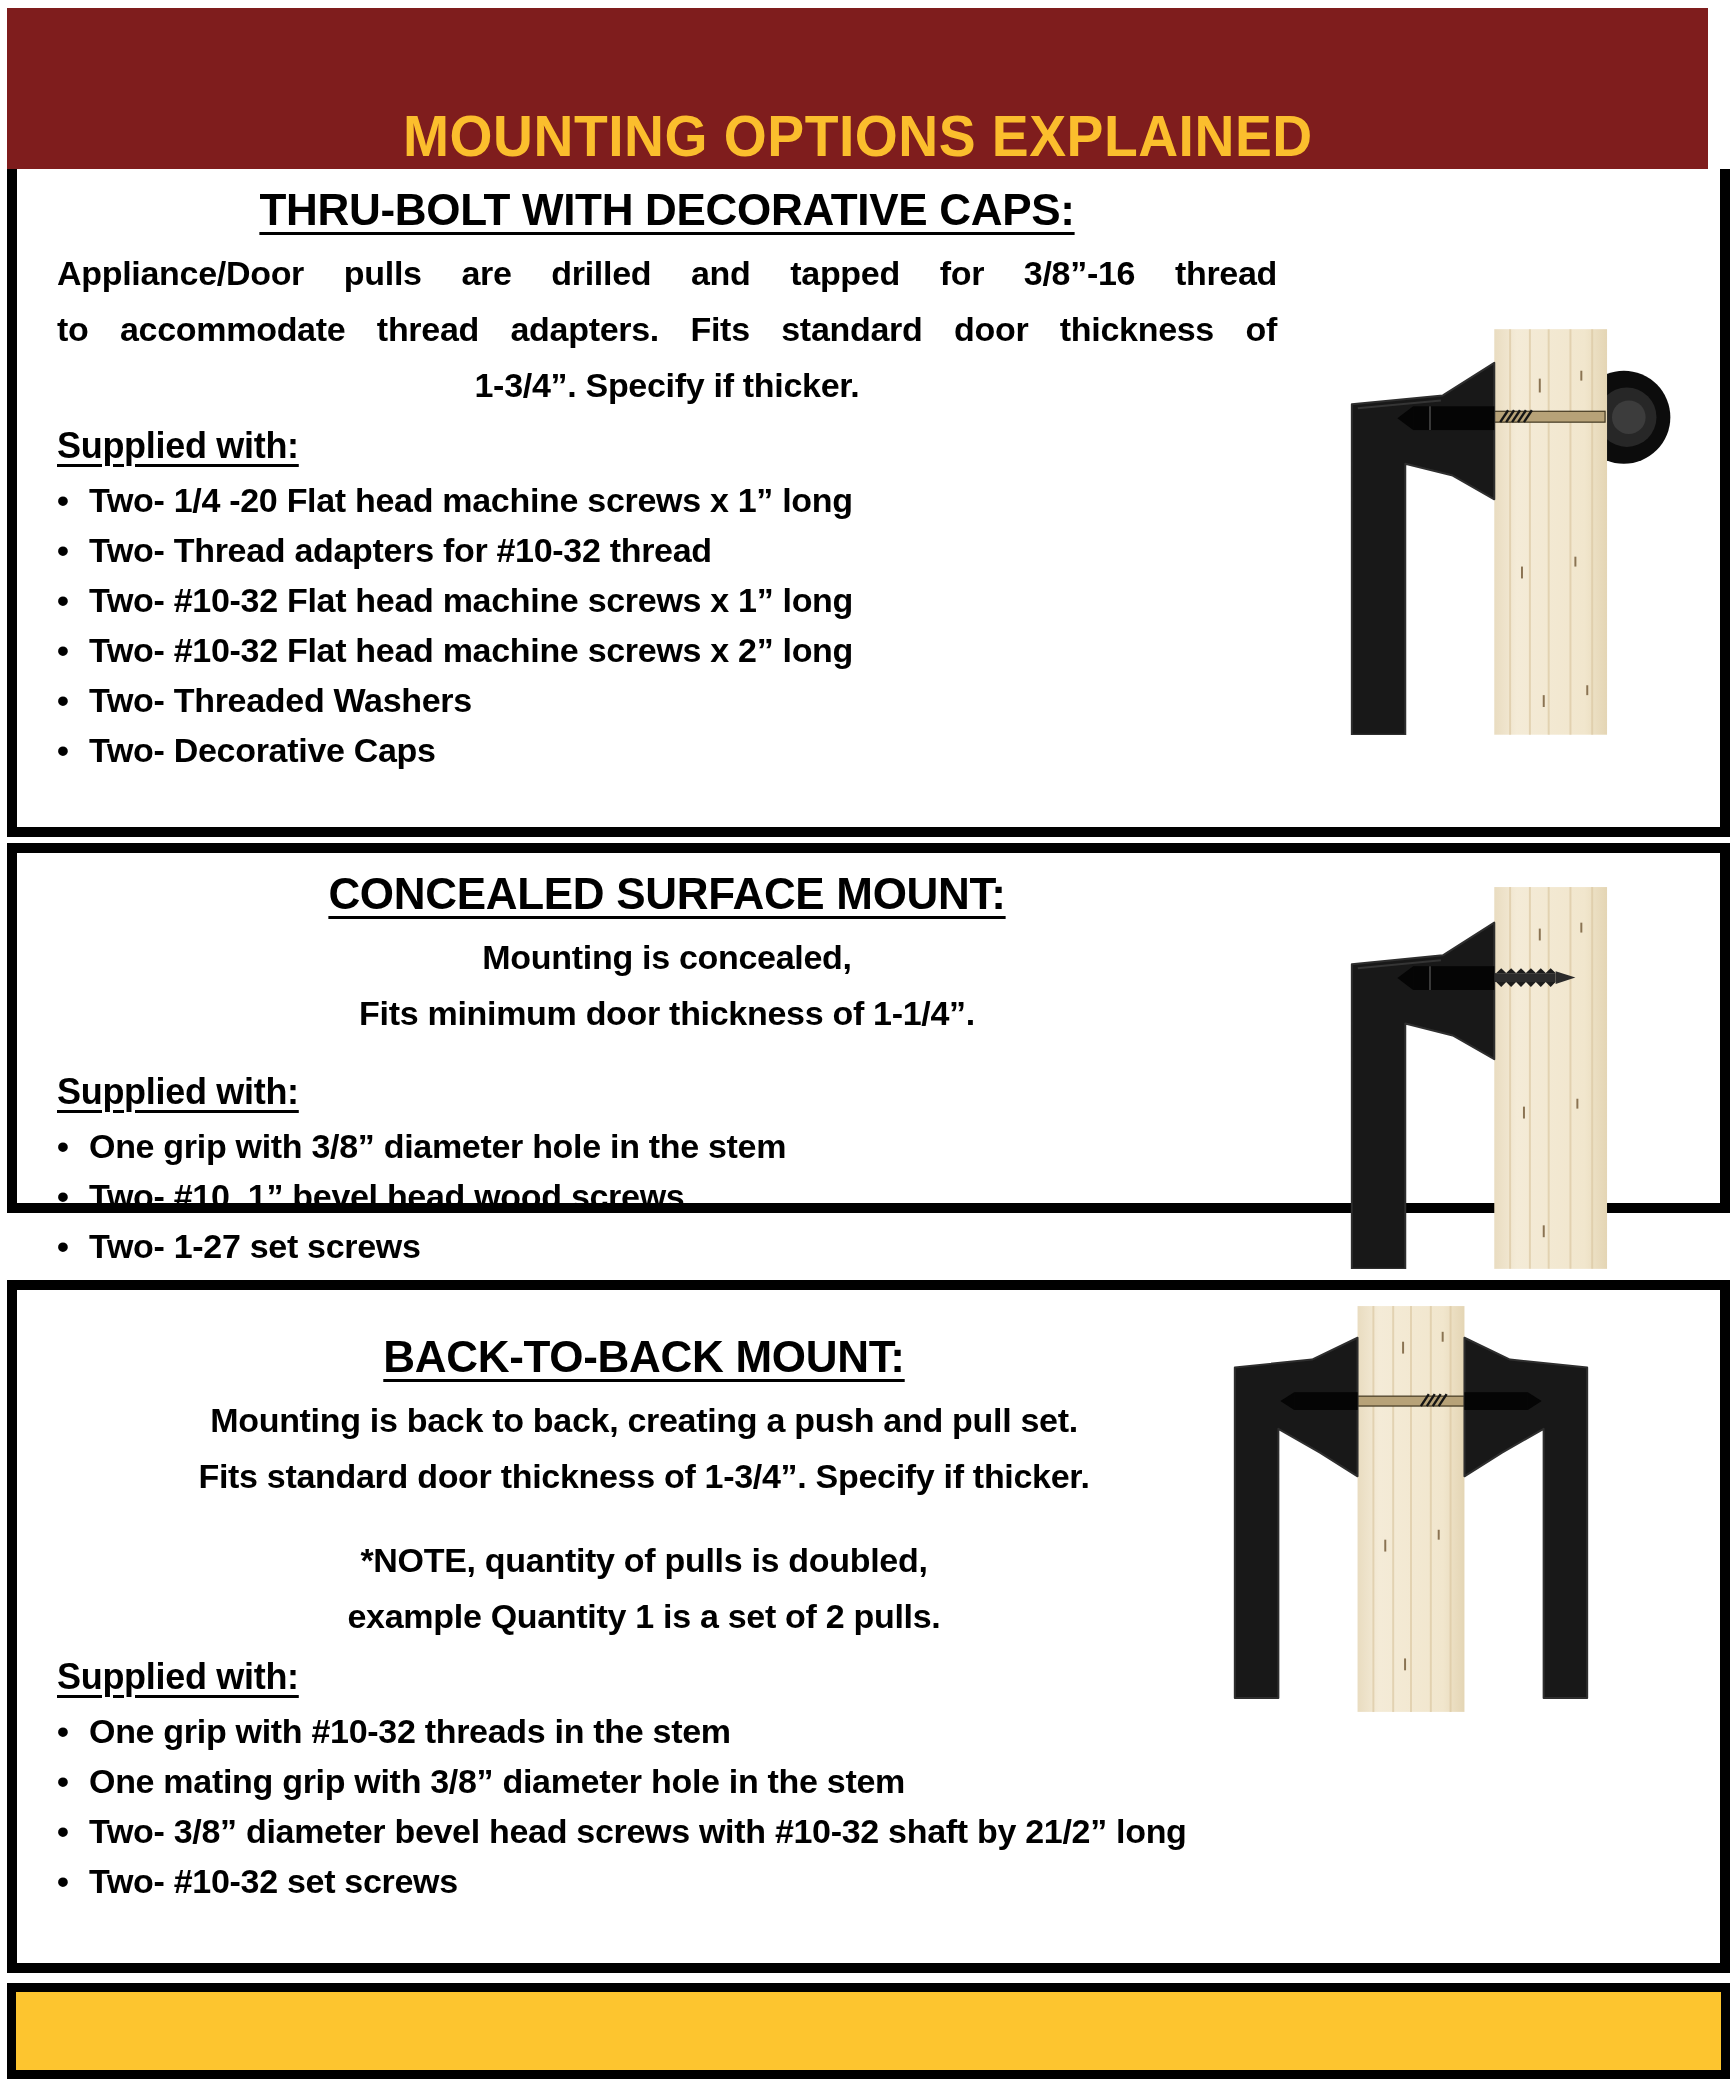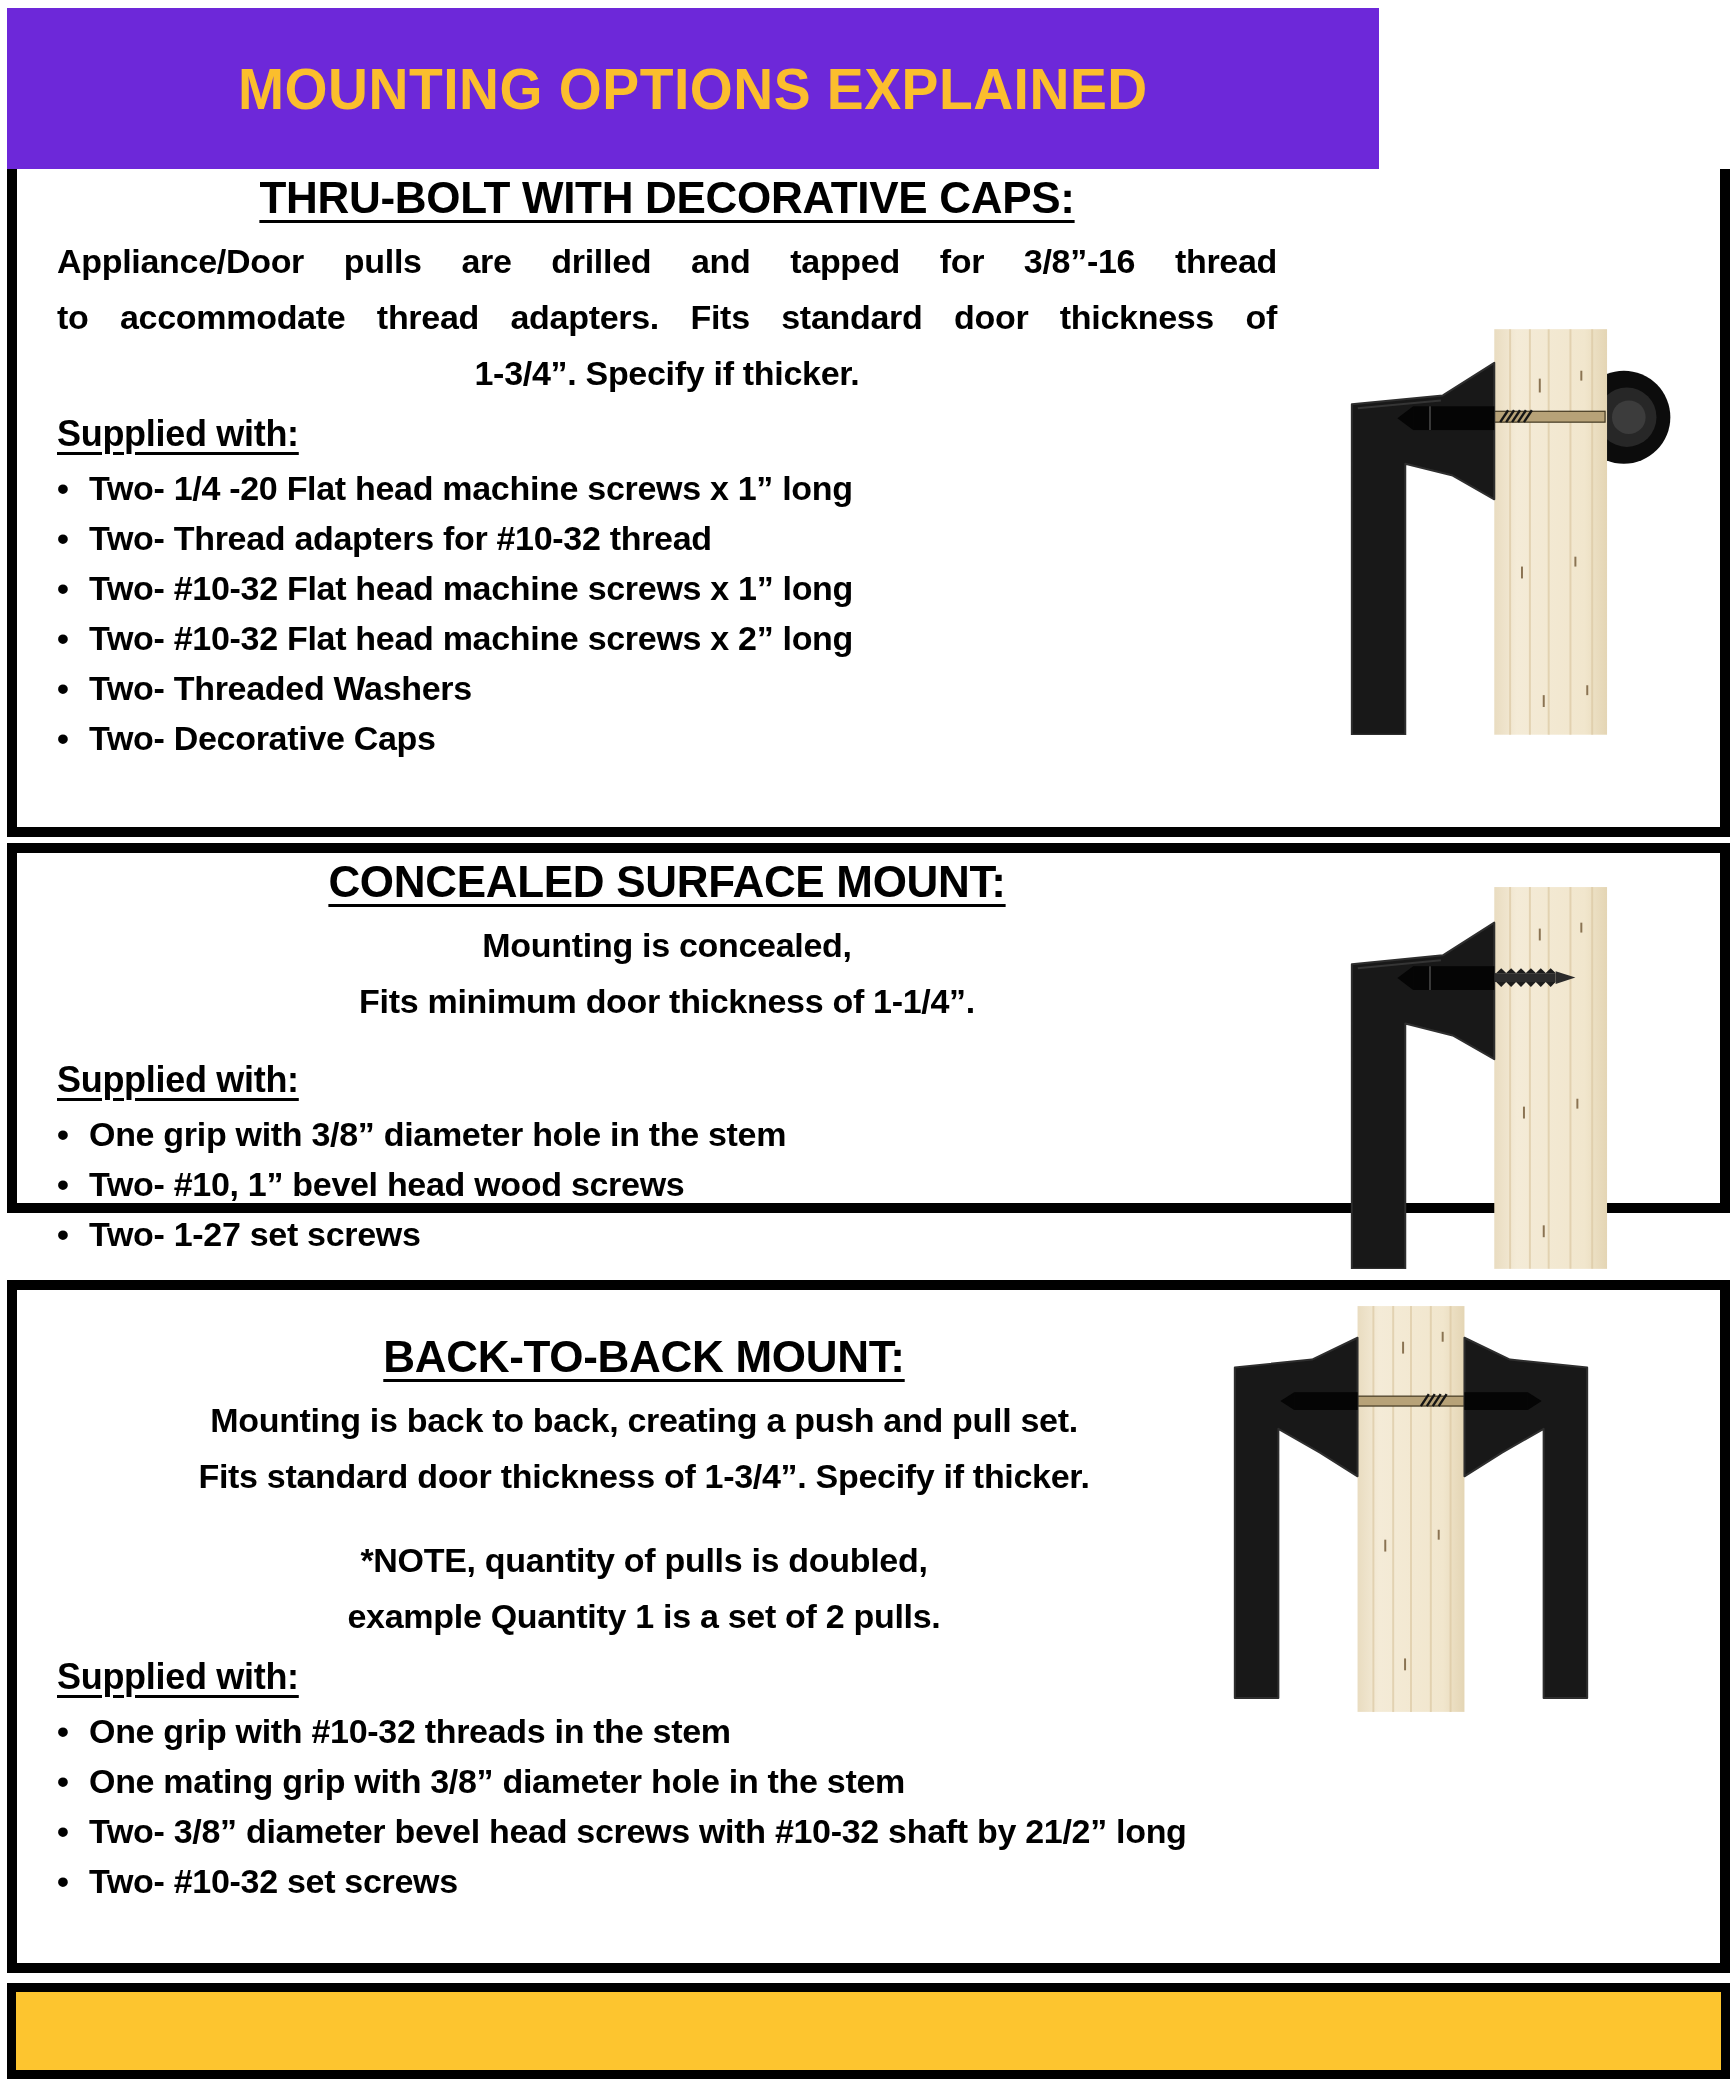--- a/index.html
+++ b/index.html
@@ -3,36 +3,36 @@
 <meta charset="utf-8">
 <style>
   html,body { margin:0; padding:0; background:#ffffff; }
   .page {
     position:relative; width:1737px; height:2090px; background:#ffffff;
     font-family:"Liberation Sans", sans-serif; font-weight:700; color:#000;
     overflow:hidden; letter-spacing:-0.3px;
   }
   
   .header {
-    position:absolute; left:7px; top:8px; width:1372px; height:161px;
-    background:#6d28d9; display:flex; align-items:center; justify-content:center;
+    position:absolute; left:7px; top:8px; width:1701px; height:161px;
+    background:#7f1d1d; display:flex; align-items:flex-end; justify-content:center;
   }
   .title {
     color:#FBBE2D; font-size:57px; letter-spacing:0.5px; transform:scaleX(0.97);
     white-space:nowrap;
   }
   
   .sec {
     position:absolute; left:7px; width:1723px; background:#fff;
     border:10px solid #000; box-sizing:border-box;
   }
   .sec1 { top:169px; height:668px; border-top:0; }
   .sec2 { top:843px; height:370px; }
   .sec3 { top:1280px; height:693px; }
-  .inner { position:relative; padding:4px 0 0 40px; }
+  .inner { position:relative; padding:16px 0 0 40px; }
   .sec3 .inner { padding-top:42px; }
   h2.heading {
     margin:0 0 10px 0; font-size:44px; line-height:50px; text-align:center;
     text-decoration:underline; text-decoration-thickness:3px; text-underline-offset:7px;
   }
   .w12 { width:1220px; }
   .w3  { width:1174px; }
   .desc { font-size:34px; line-height:56px; }
   .desc-justify .line { text-align:justify; text-align-last:justify; }
   .desc-justify .line:last-child { text-align-last:center; }

